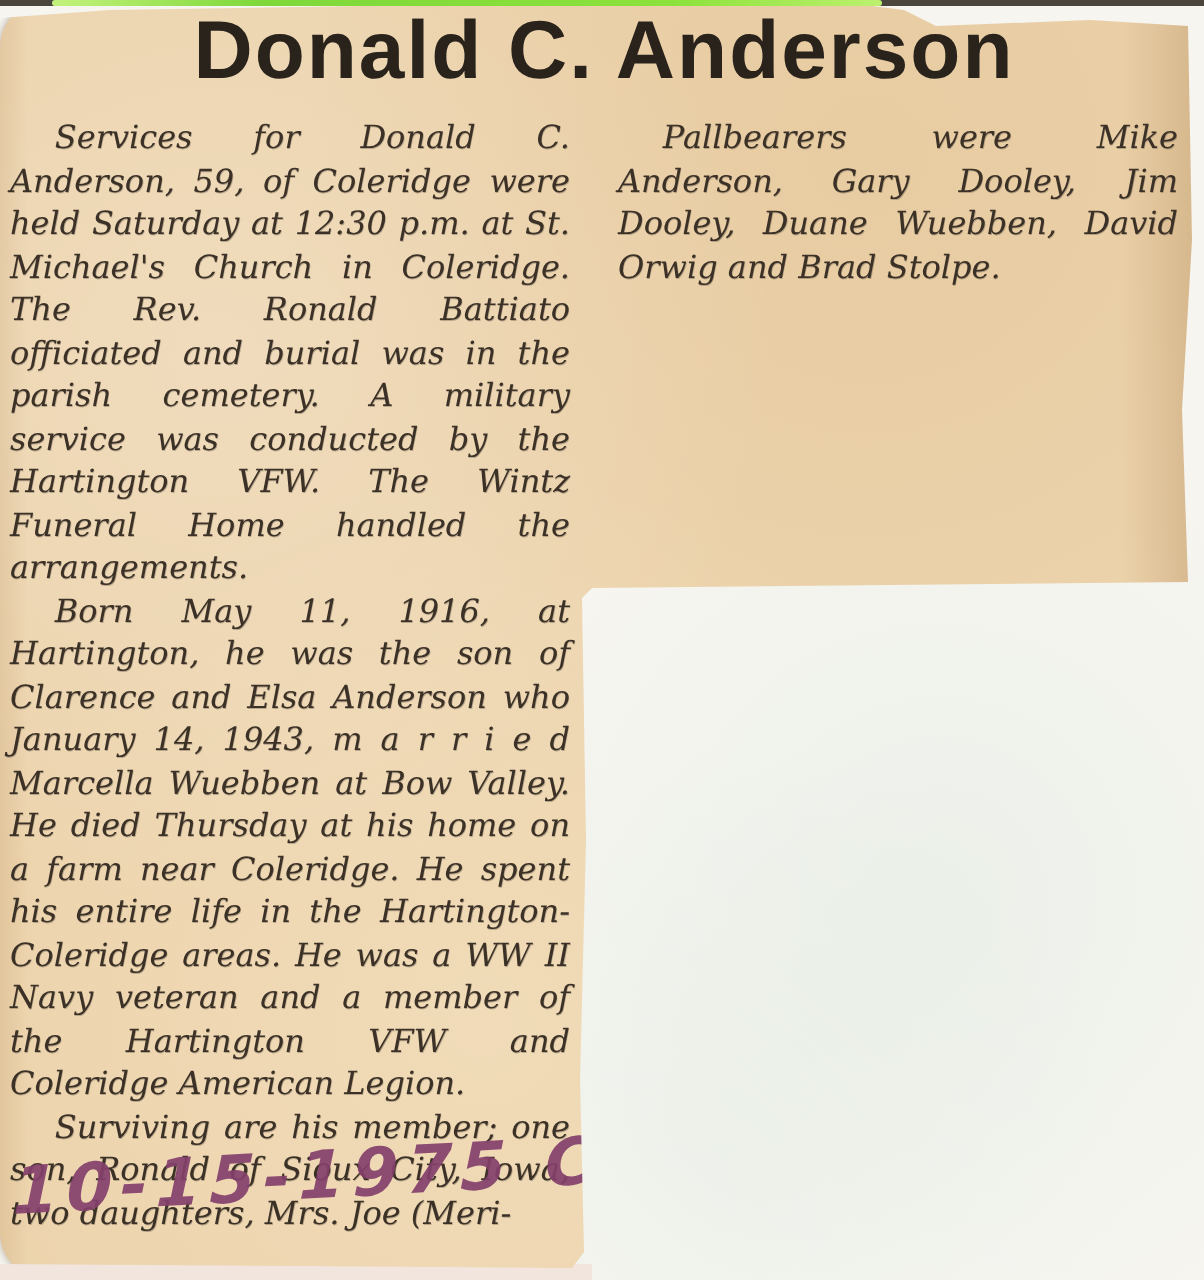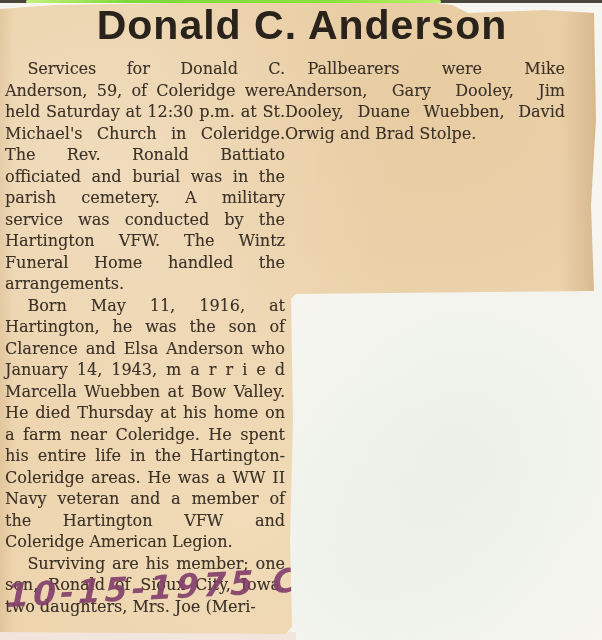--- a/index.html
+++ b/index.html
@@ -48,38 +48,41 @@
       #ecd3ac;
     clip-path: polygon(
       0px 9px, 55px 5px, 180px 3px, 428px 2px, 452px 5px, 468px 13px,
       545px 10px, 594px 13px,
       596px 120px, 591px 205px, 594px 291px,
       296px 294px, 291px 299px,
       293px 420px, 290px 540px, 292px 626px, 286px 634px,
       150px 633px, 0px 632px
     );
     filter: drop-shadow(0 0 2px rgba(90, 70, 40, 0.45));
+    border-radius: 24px;
   }
   .headline {
     position: absolute;
     top: 0px; left: 8px;
     width: 588px;
     text-align: center;
     font-family: "Liberation Sans", sans-serif;
     font-weight: bold;
     font-size: 41px;
     line-height: 50px;
     letter-spacing: 1px;
     color: #29231c;
   }
   .columns {
     position: absolute;
     top: 58px; left: 5px;
     width: 584px;
     display: flex;
+    gap: 24px;
+    font-style: italic;
   }
   .col {
     width: 280px;
     font-family: "DejaVu Serif", serif;
     font-size: 16px;
     line-height: 21.5px;
     text-align: justify;
     color: #3b3127;
     text-shadow: 0.3px 0.3px 0 rgba(59, 49, 39, 0.30);
   }

